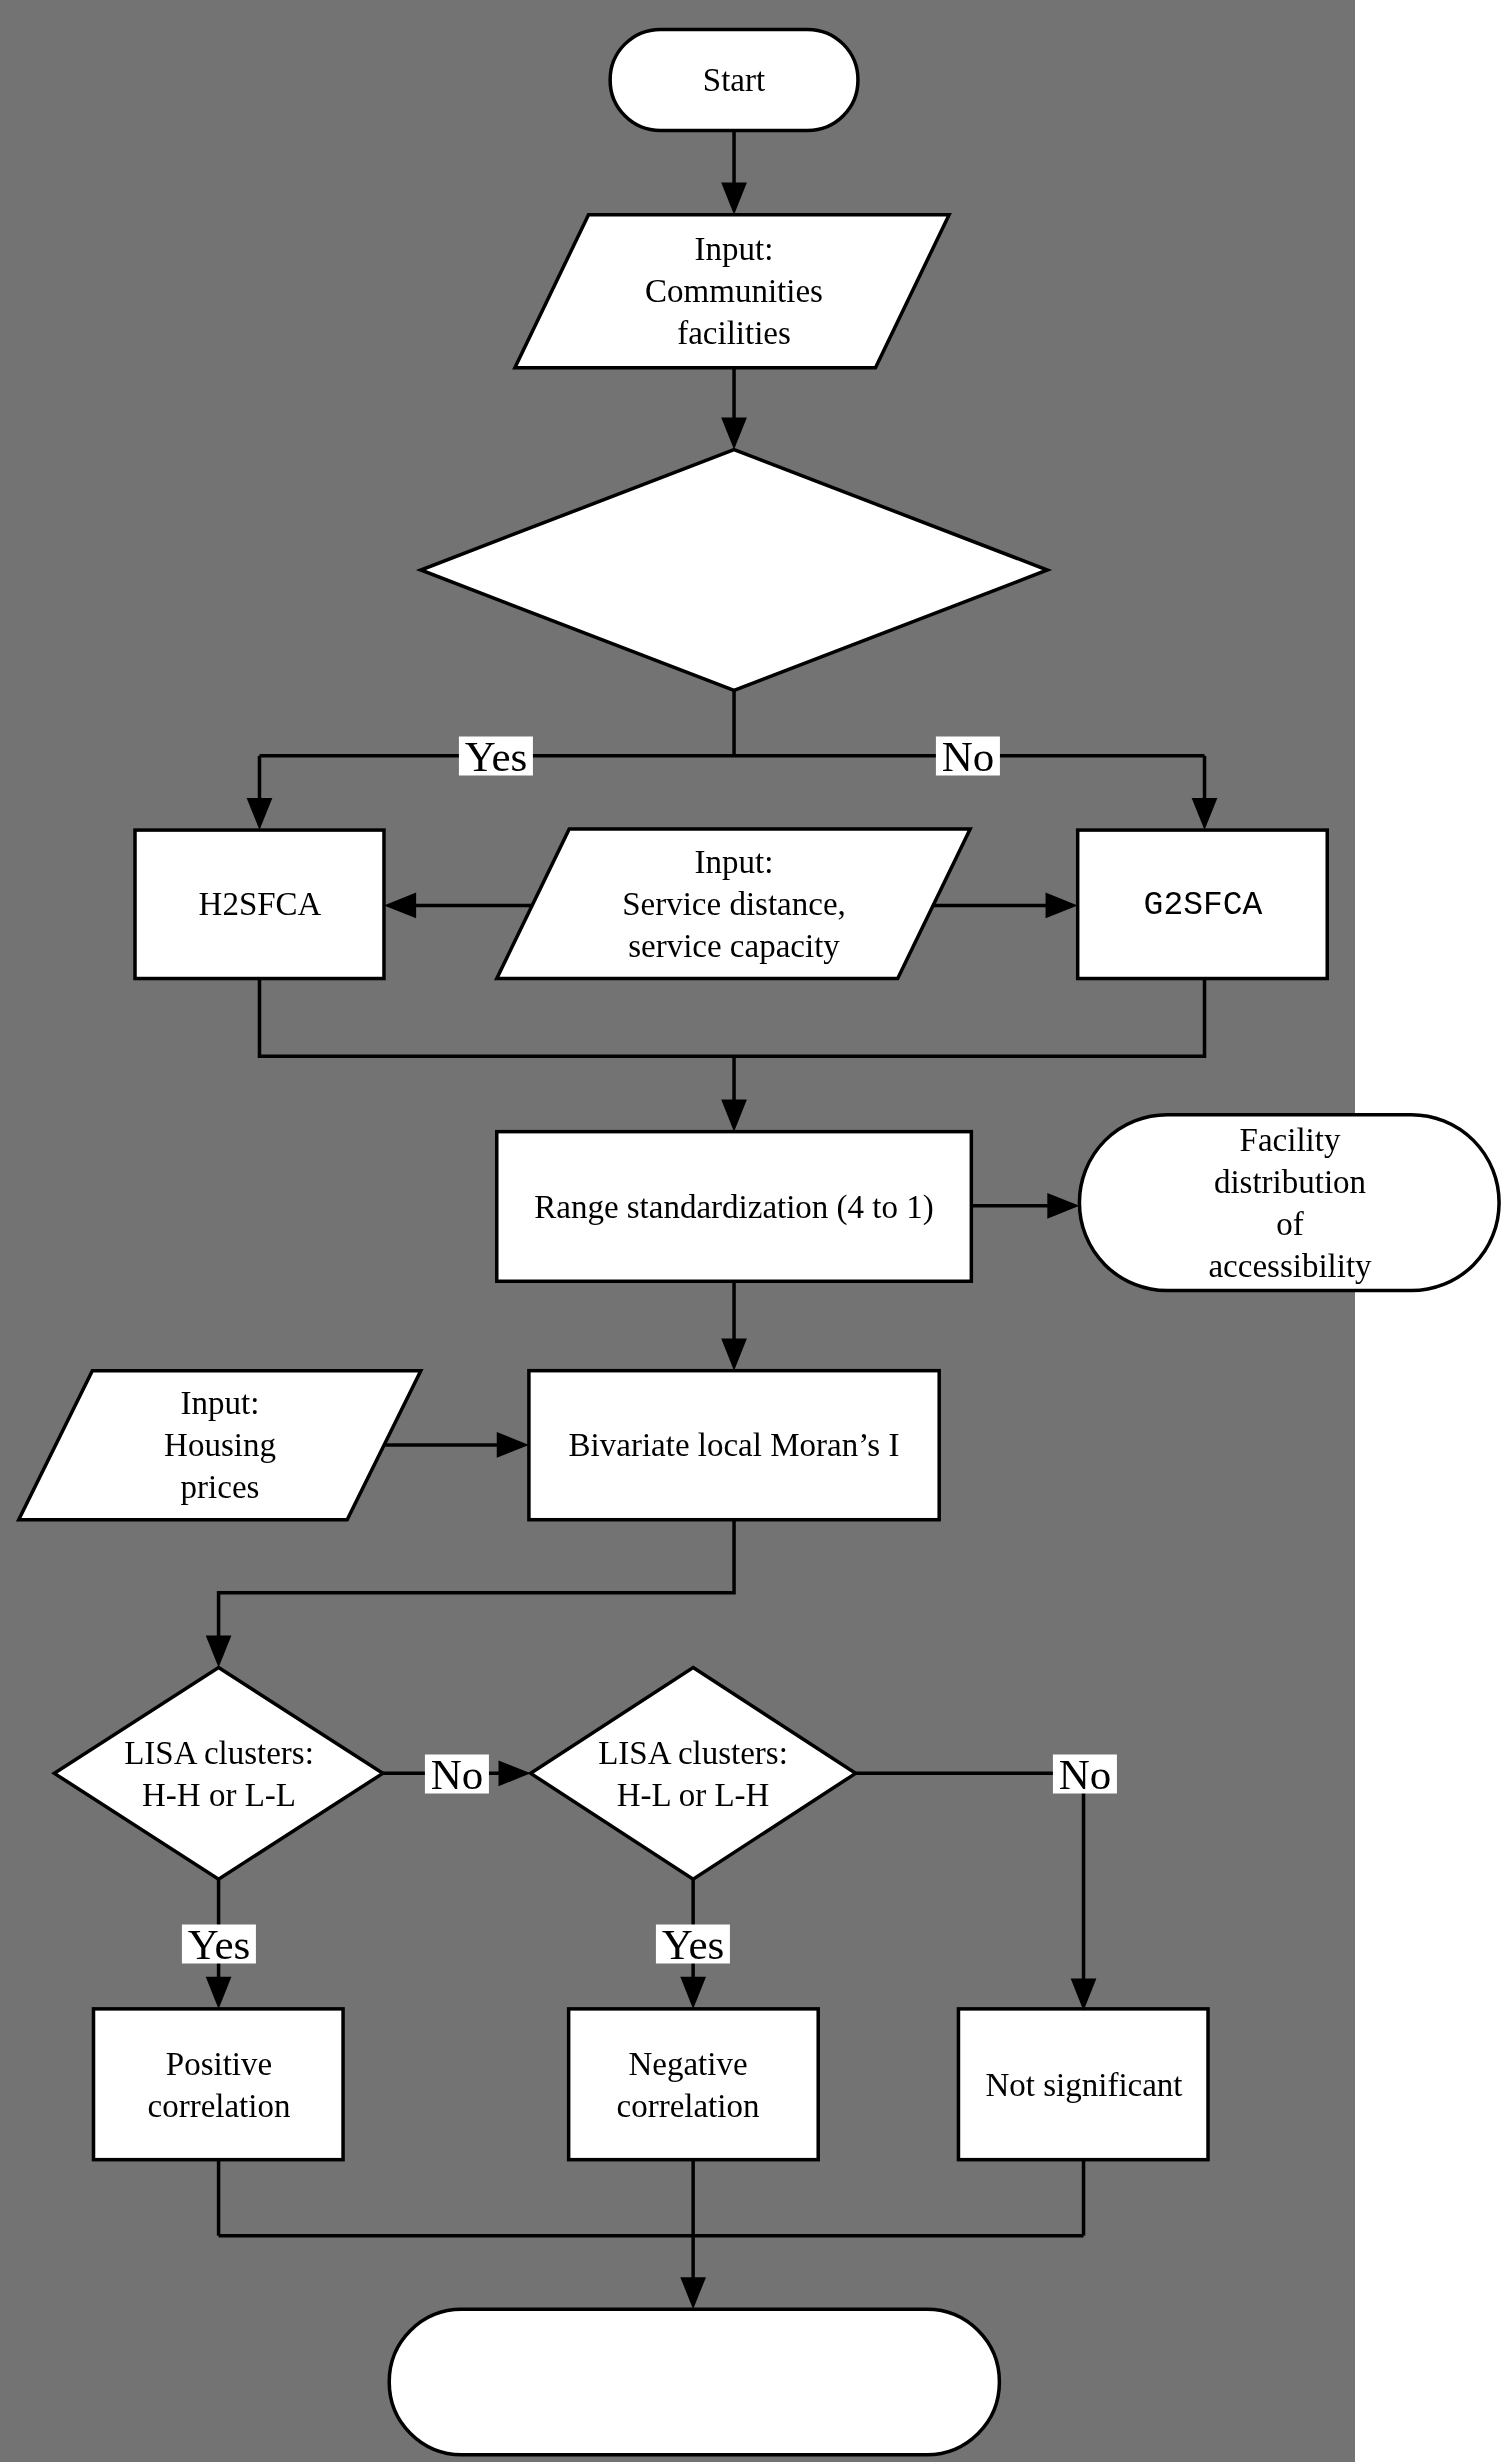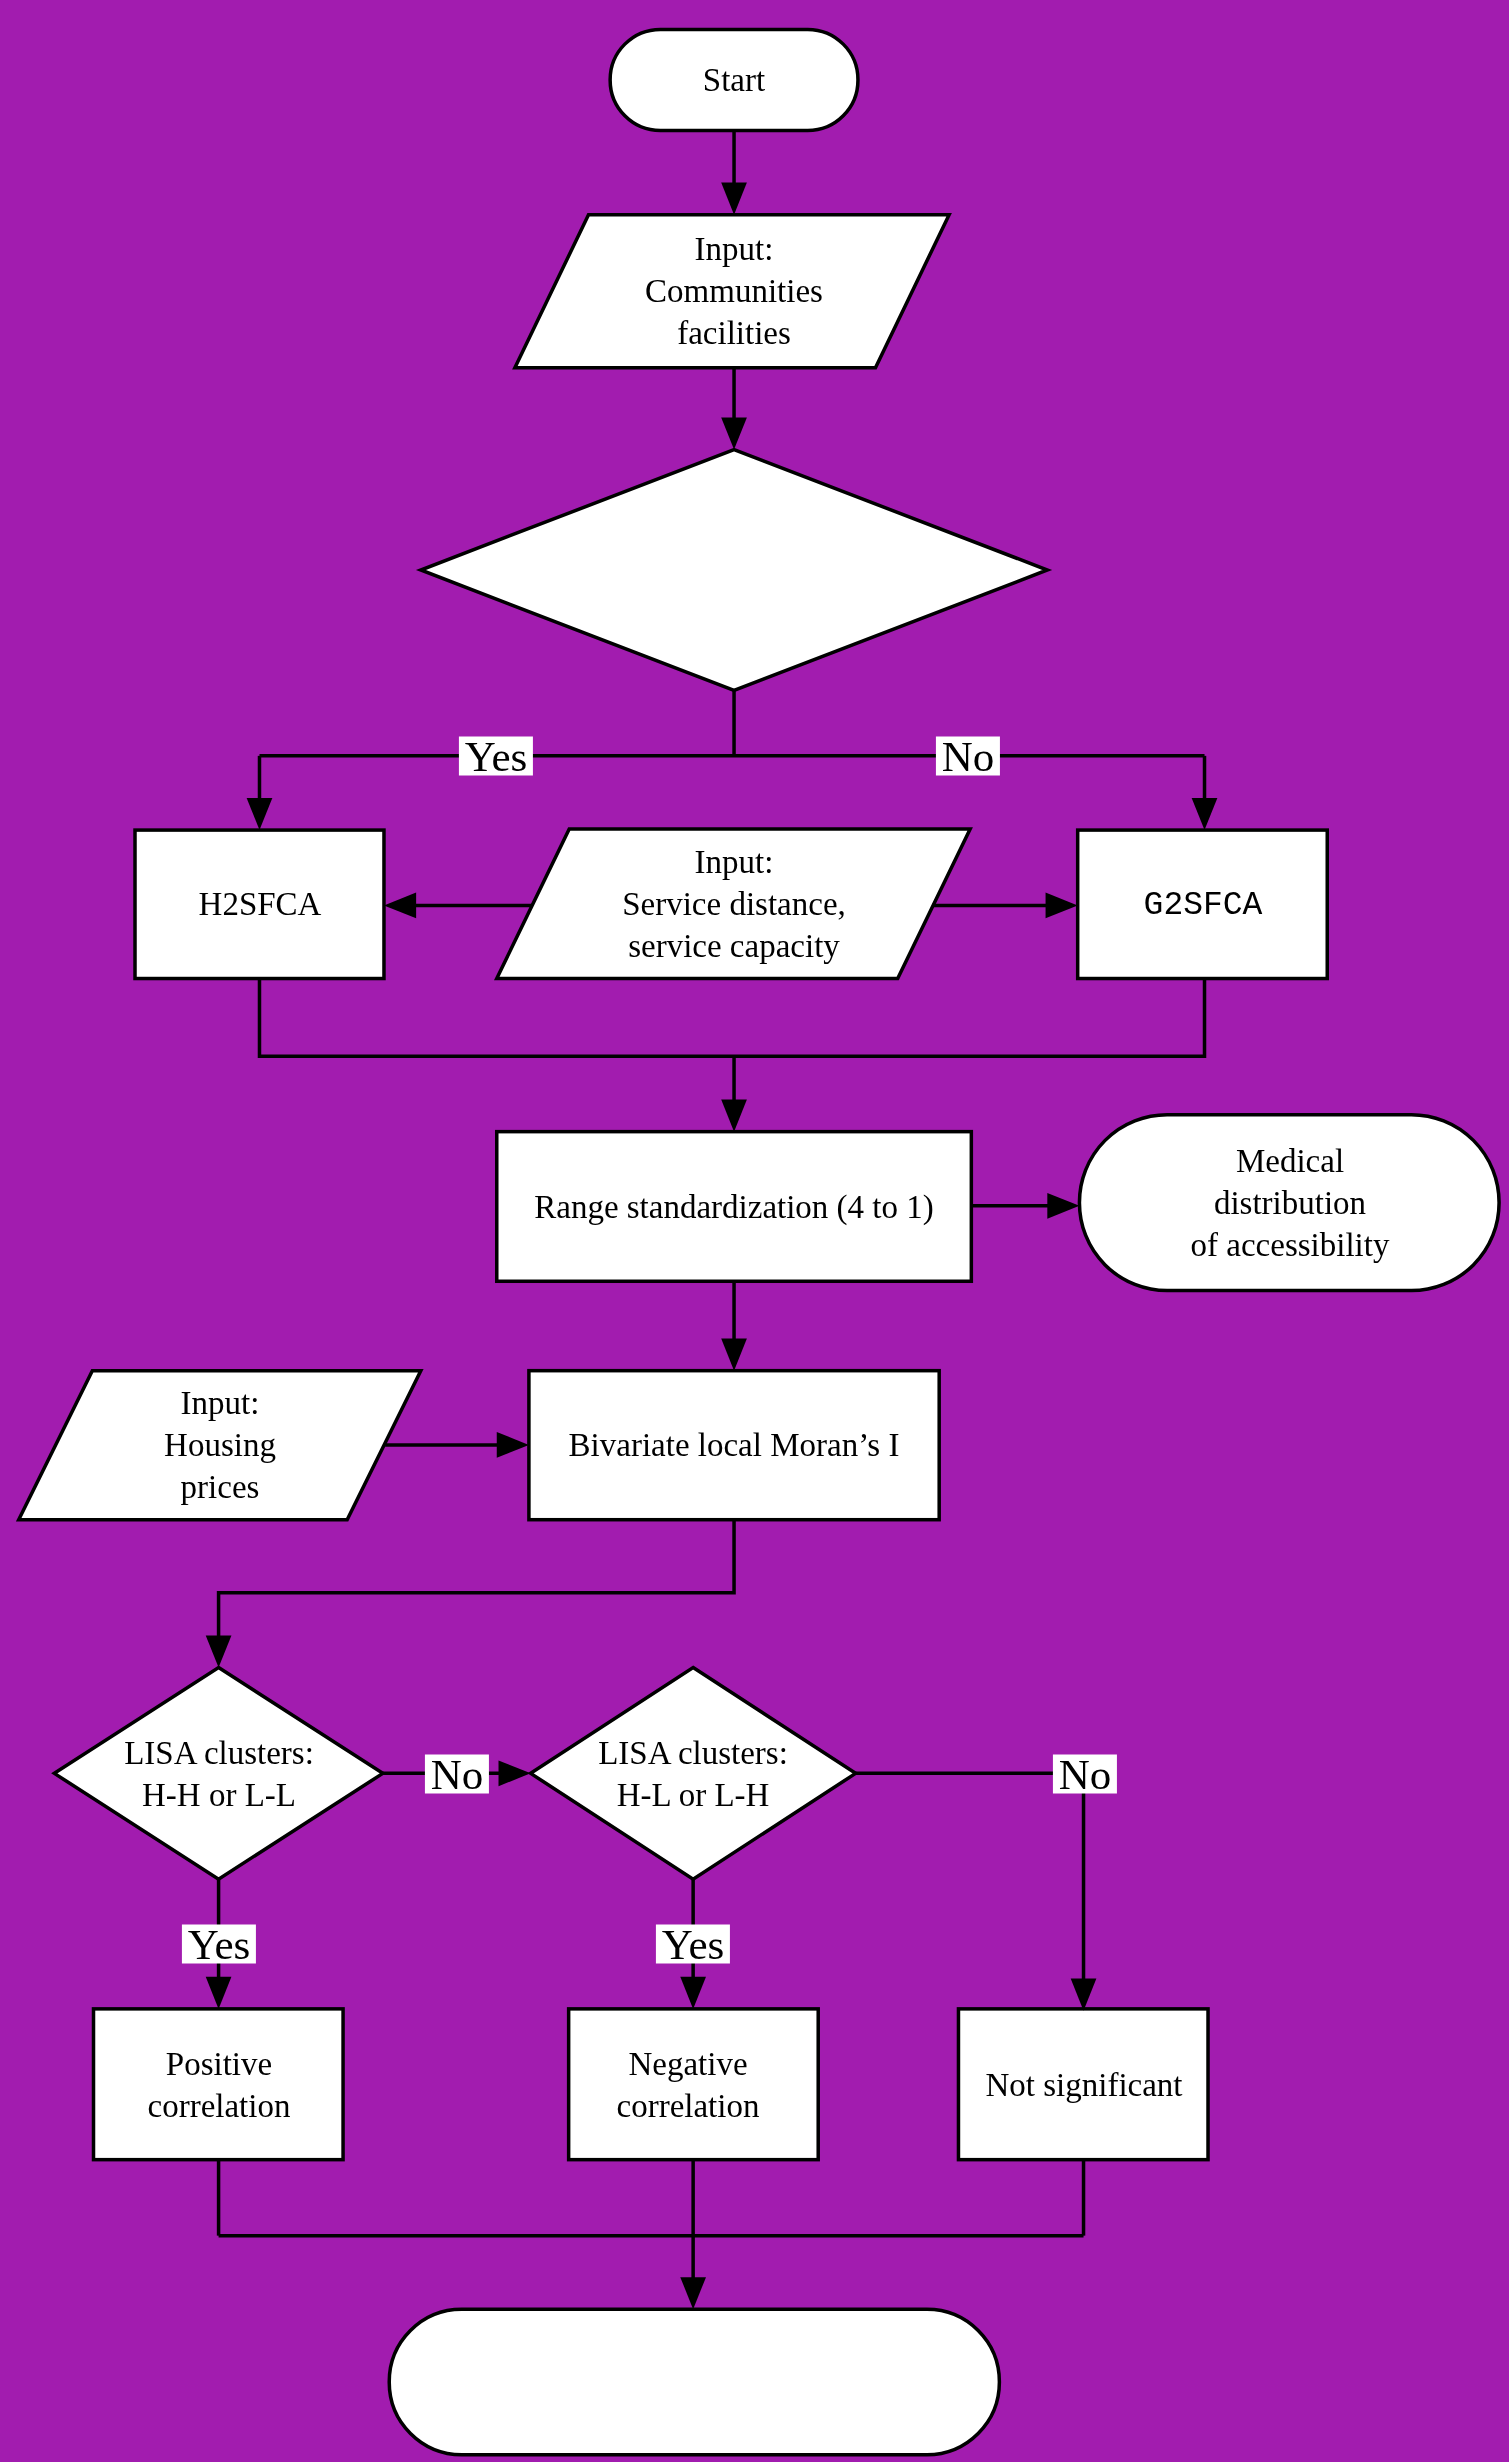--- a/index.html
+++ b/index.html
@@ -1,19 +1,19 @@
 <!DOCTYPE html>
 <html style="font-size:9.4px"><head>
 <meta charset="utf-8">
 <style>
   html, body { margin: 0; padding: 0; background: #ffffff; }
   body { width: 1509px; height: 2462px; position: relative; }
   .canvas {
-    position: absolute; left: 0; top: 0; width: 1509px; height: 2462px;
-    background: #a21caf;
+    position: absolute; left: 0; top: 0; width: 1355px; height: 2462px;
+    background: #737373;
     font-family: "Liberation Serif", "DejaVu Serif", serif;
     color: #000000;
   }
   .canvas svg { position: absolute; left: 0; top: 0; }
   .label {
     position: absolute;
     transform: translate(-50%, -50%);
     text-align: center;
     white-space: pre-line;
     font-size: 33px;
@@ -121,21 +121,21 @@
   <div class="label" style="left:260px; top:904px;">H2SFCA</div>
 
   <div class="label" style="left:734px; top:904px;">Input:
 Service distance,
 service capacity</div>
 
   <div class="label" style="left:1203px; top:906px;font-family:Liberation Mono, monospace;">G2SFCA</div>
 
   <div class="label" style="left:734px; top:1207px;">Range standardization (4 to 1)</div>
 
-  <div class="label" style="left:1290px; top:1203px;">Medical distribution
+  <div class="label" style="left:1290px; top:1203px;">Facility distribution
 of accessibility</div>
 
   <div class="label" style="left:220px; top:1445px;">Input:
 Housing
 prices</div>
 
   <div class="label" style="left:734px; top:1445px;">Bivariate local Moran’s I</div>
 
   <div class="label" style="left:219px; top:1774px;">LISA clusters:
 H-H or L-L</div>

